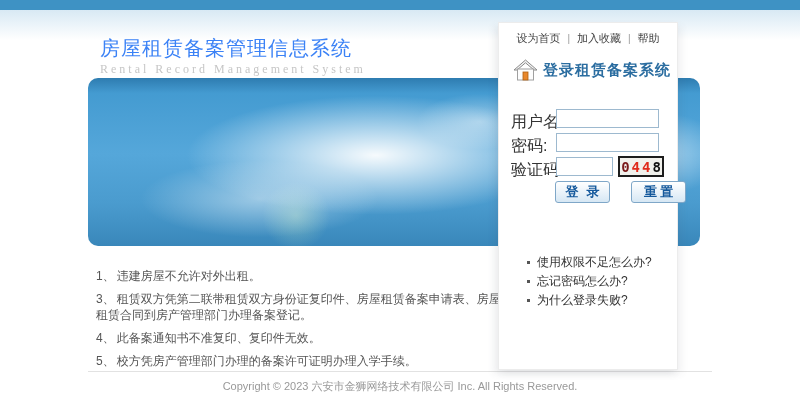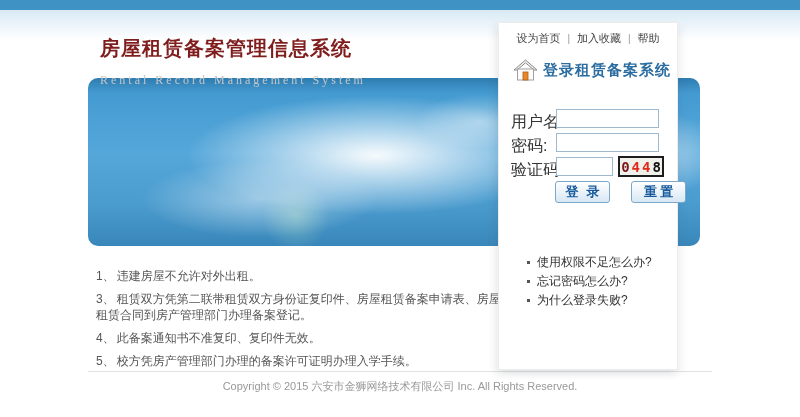--- a/index.html
+++ b/index.html
@@ -6,23 +6,23 @@
   html,body { width:800px; height:417px; }
   body {
     font-family:"Liberation Sans","DejaVu Sans",sans-serif;
     background:#ffffff; position:relative; overflow:hidden;
   }
   .top-accent { position:absolute; left:0; top:0; width:800px; height:10px; background:#3e92c4; }
   .top-fade { position:absolute; left:0; top:10px; width:800px; height:30px;
     background:linear-gradient(180deg,#d8e9f4 0%,#ffffff 100%); }
 
   .title-block { position:absolute; left:100px; top:35px; z-index:2; }
-  .site-title { font-size:20px; font-weight:bold; color:#7f1d1d; letter-spacing:1px; }
+  .site-title { font-size:20px; font-weight:normal; color:#3b82f6; letter-spacing:1px; }
   .site-subtitle { font-family:"Liberation Serif","DejaVu Serif",serif; font-size:12px;
-    color:#c6c6c6; letter-spacing:3px; margin-top:11px; }
+    color:#c6c6c6; letter-spacing:3px; margin-top:0; }
 
   .sky-banner { position:absolute; left:88px; top:78px; width:612px; height:168px;
     border-radius:10px; z-index:1;
     background:
       radial-gradient(ellipse 270px 85px at 47% 46%, rgba(255,255,255,0.95), rgba(255,255,255,0) 70%),
       radial-gradient(ellipse 170px 55px at 28% 72%, rgba(255,255,255,0.45), rgba(255,255,255,0) 70%),
       radial-gradient(ellipse 110px 60px at 92% 45%, rgba(255,255,255,0.55), rgba(255,255,255,0) 70%),
       radial-gradient(ellipse 90px 40px at 64% 26%, rgba(255,255,255,0.45), rgba(255,255,255,0) 70%),
       radial-gradient(circle 34px at 34% 82%, rgba(215,245,195,0.35), rgba(215,245,195,0) 100%),
       linear-gradient(180deg,#2e7cb0 0%,#449bd1 9%,#55a7da 45%,#4a9bce 75%,#3987ba 100%);
@@ -135,13 +135,13 @@
 </div>
 
 <ul class="rules">
   <li><span class="num">1、</span><span>违建房屋不允许对外出租。</span></li>
   <li><span class="num">3、</span><span>租赁双方凭第二联带租赁双方身份证复印件、房屋租赁备案申请表、房屋租赁合同到房产管理部门办理备案登记。</span></li>
   <li><span class="num">4、</span><span>此备案通知书不准复印、复印件无效。</span></li>
   <li><span class="num">5、</span><span>校方凭房产管理部门办理的备案许可证明办理入学手续。</span></li>
 </ul>
 
 <div class="footer-divider"></div>
-<div class="footer">Copyright © 2015 六安市金狮网络技术有限公司 Inc. All Rights Reserved.</div>
+<div class="footer">Copyright © 2023 六安市金狮网络技术有限公司 Inc. All Rights Reserved.</div>
 
 </body></html>

